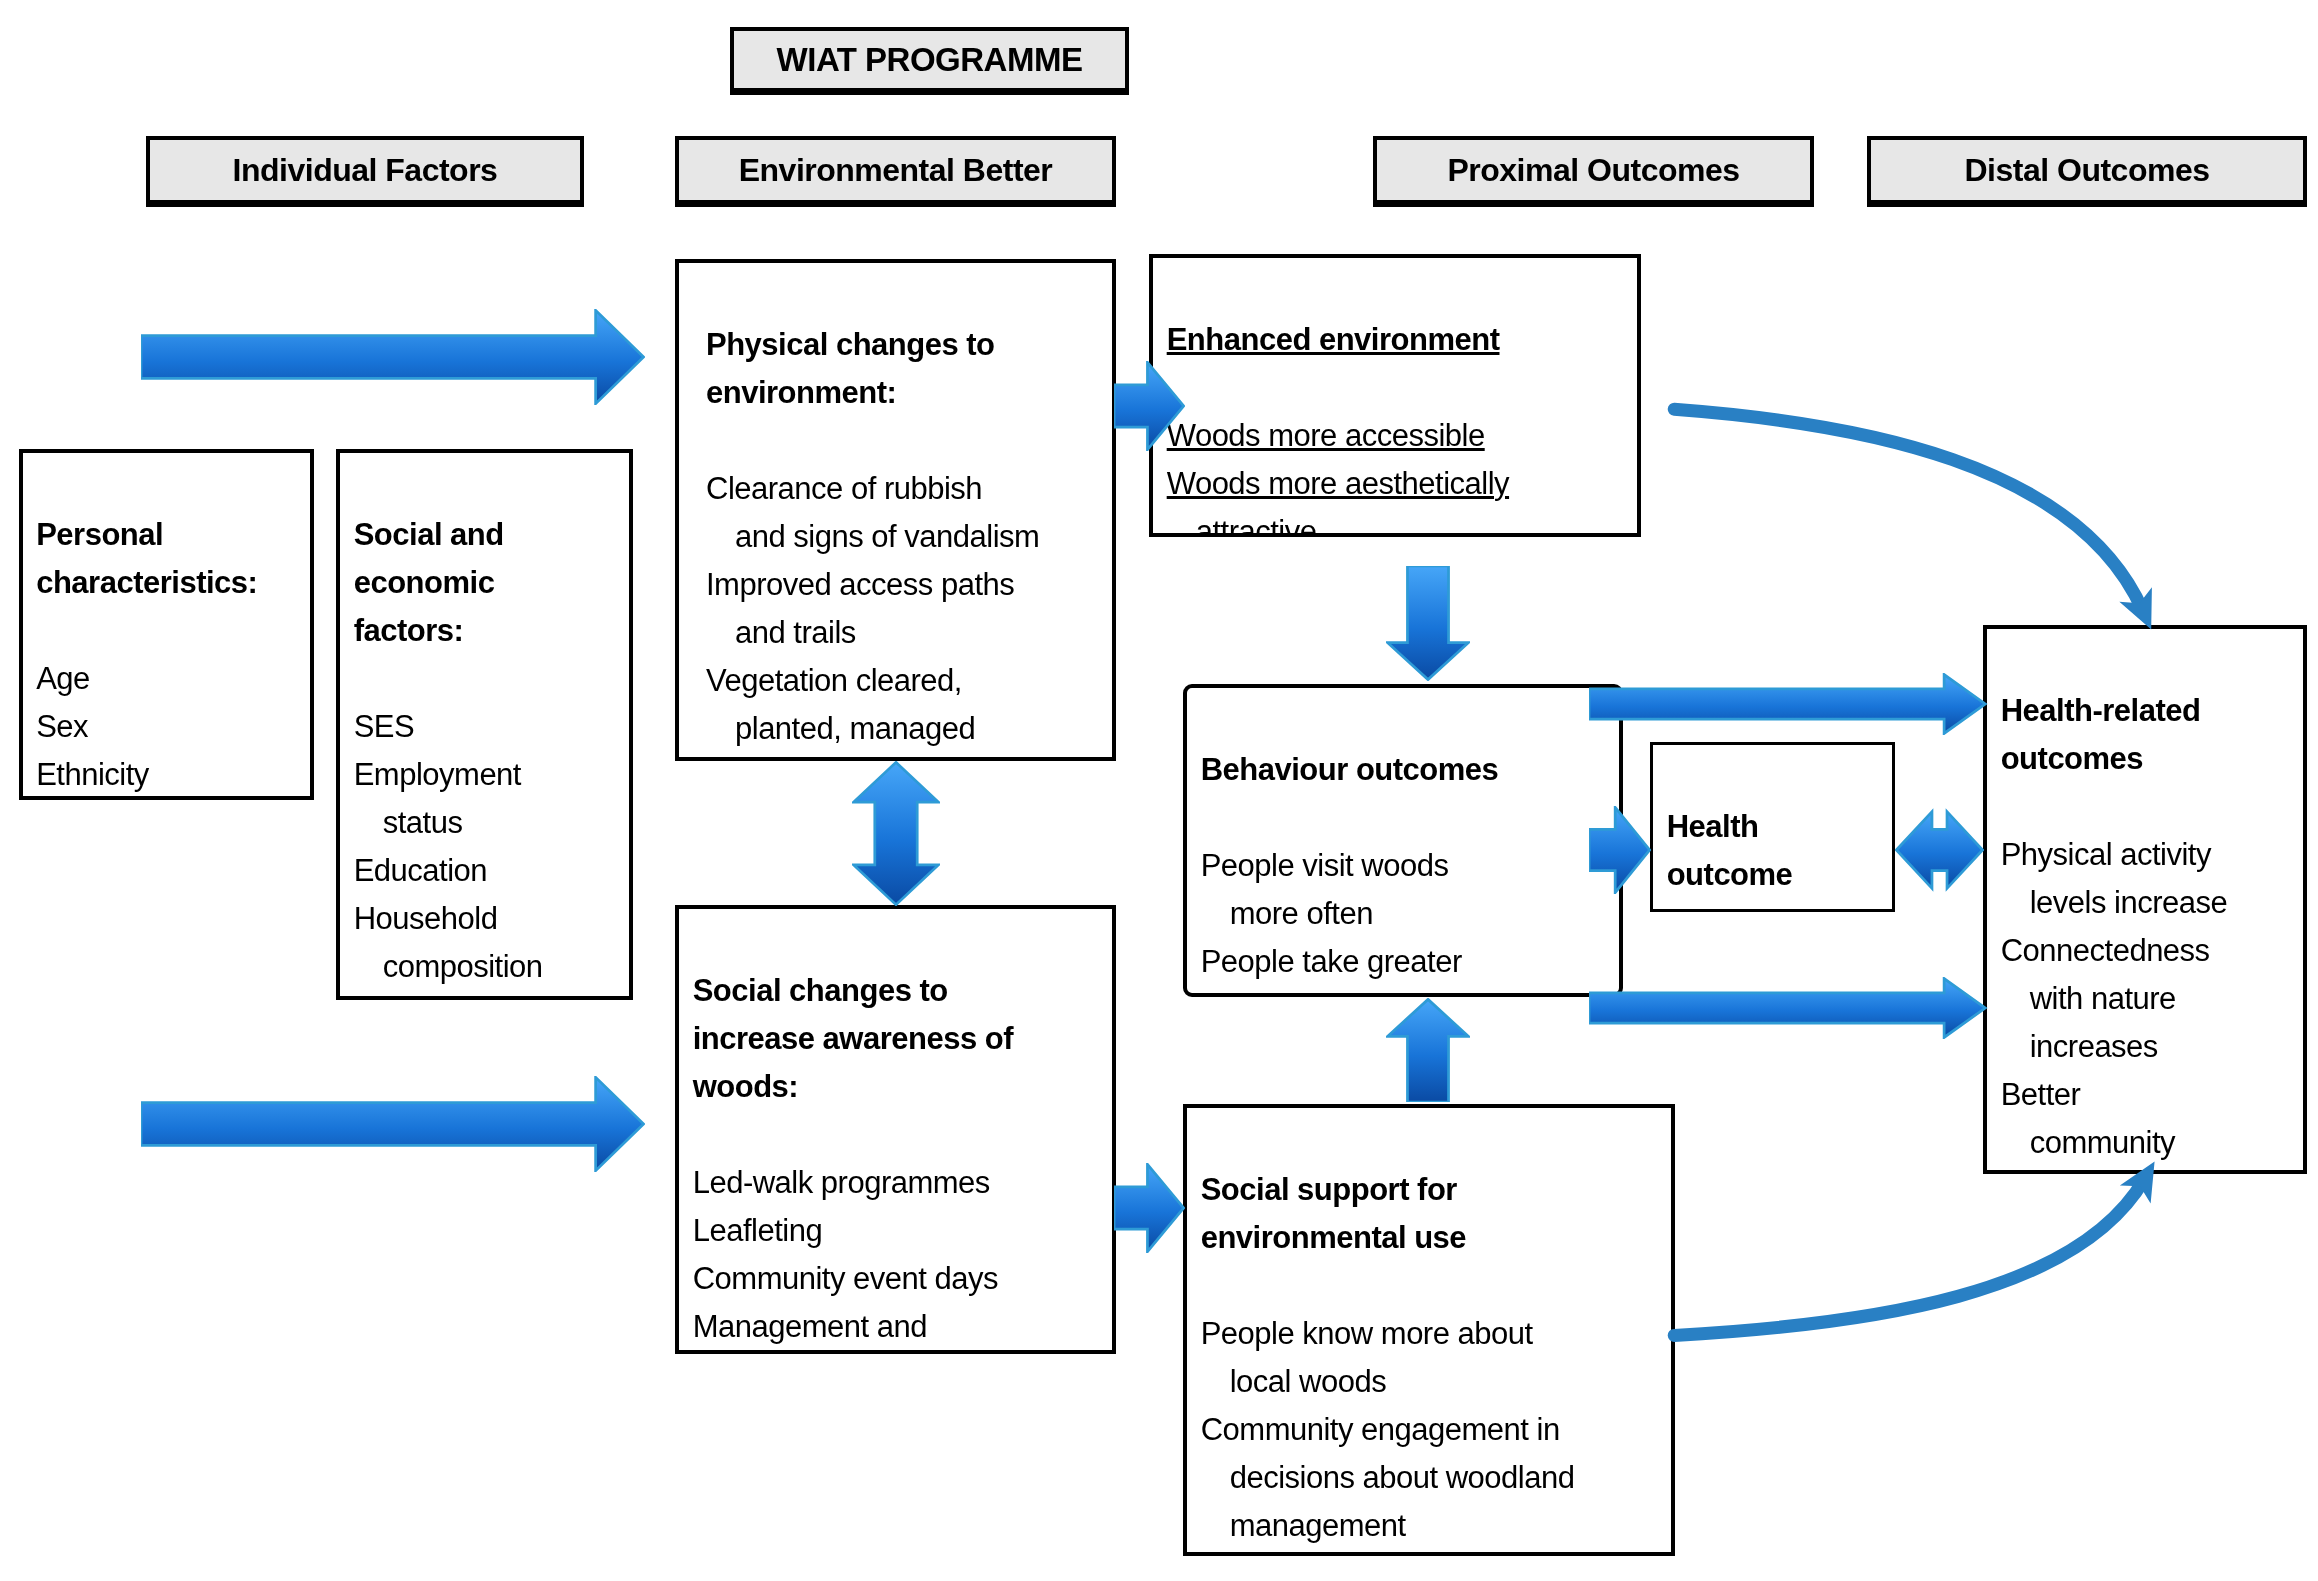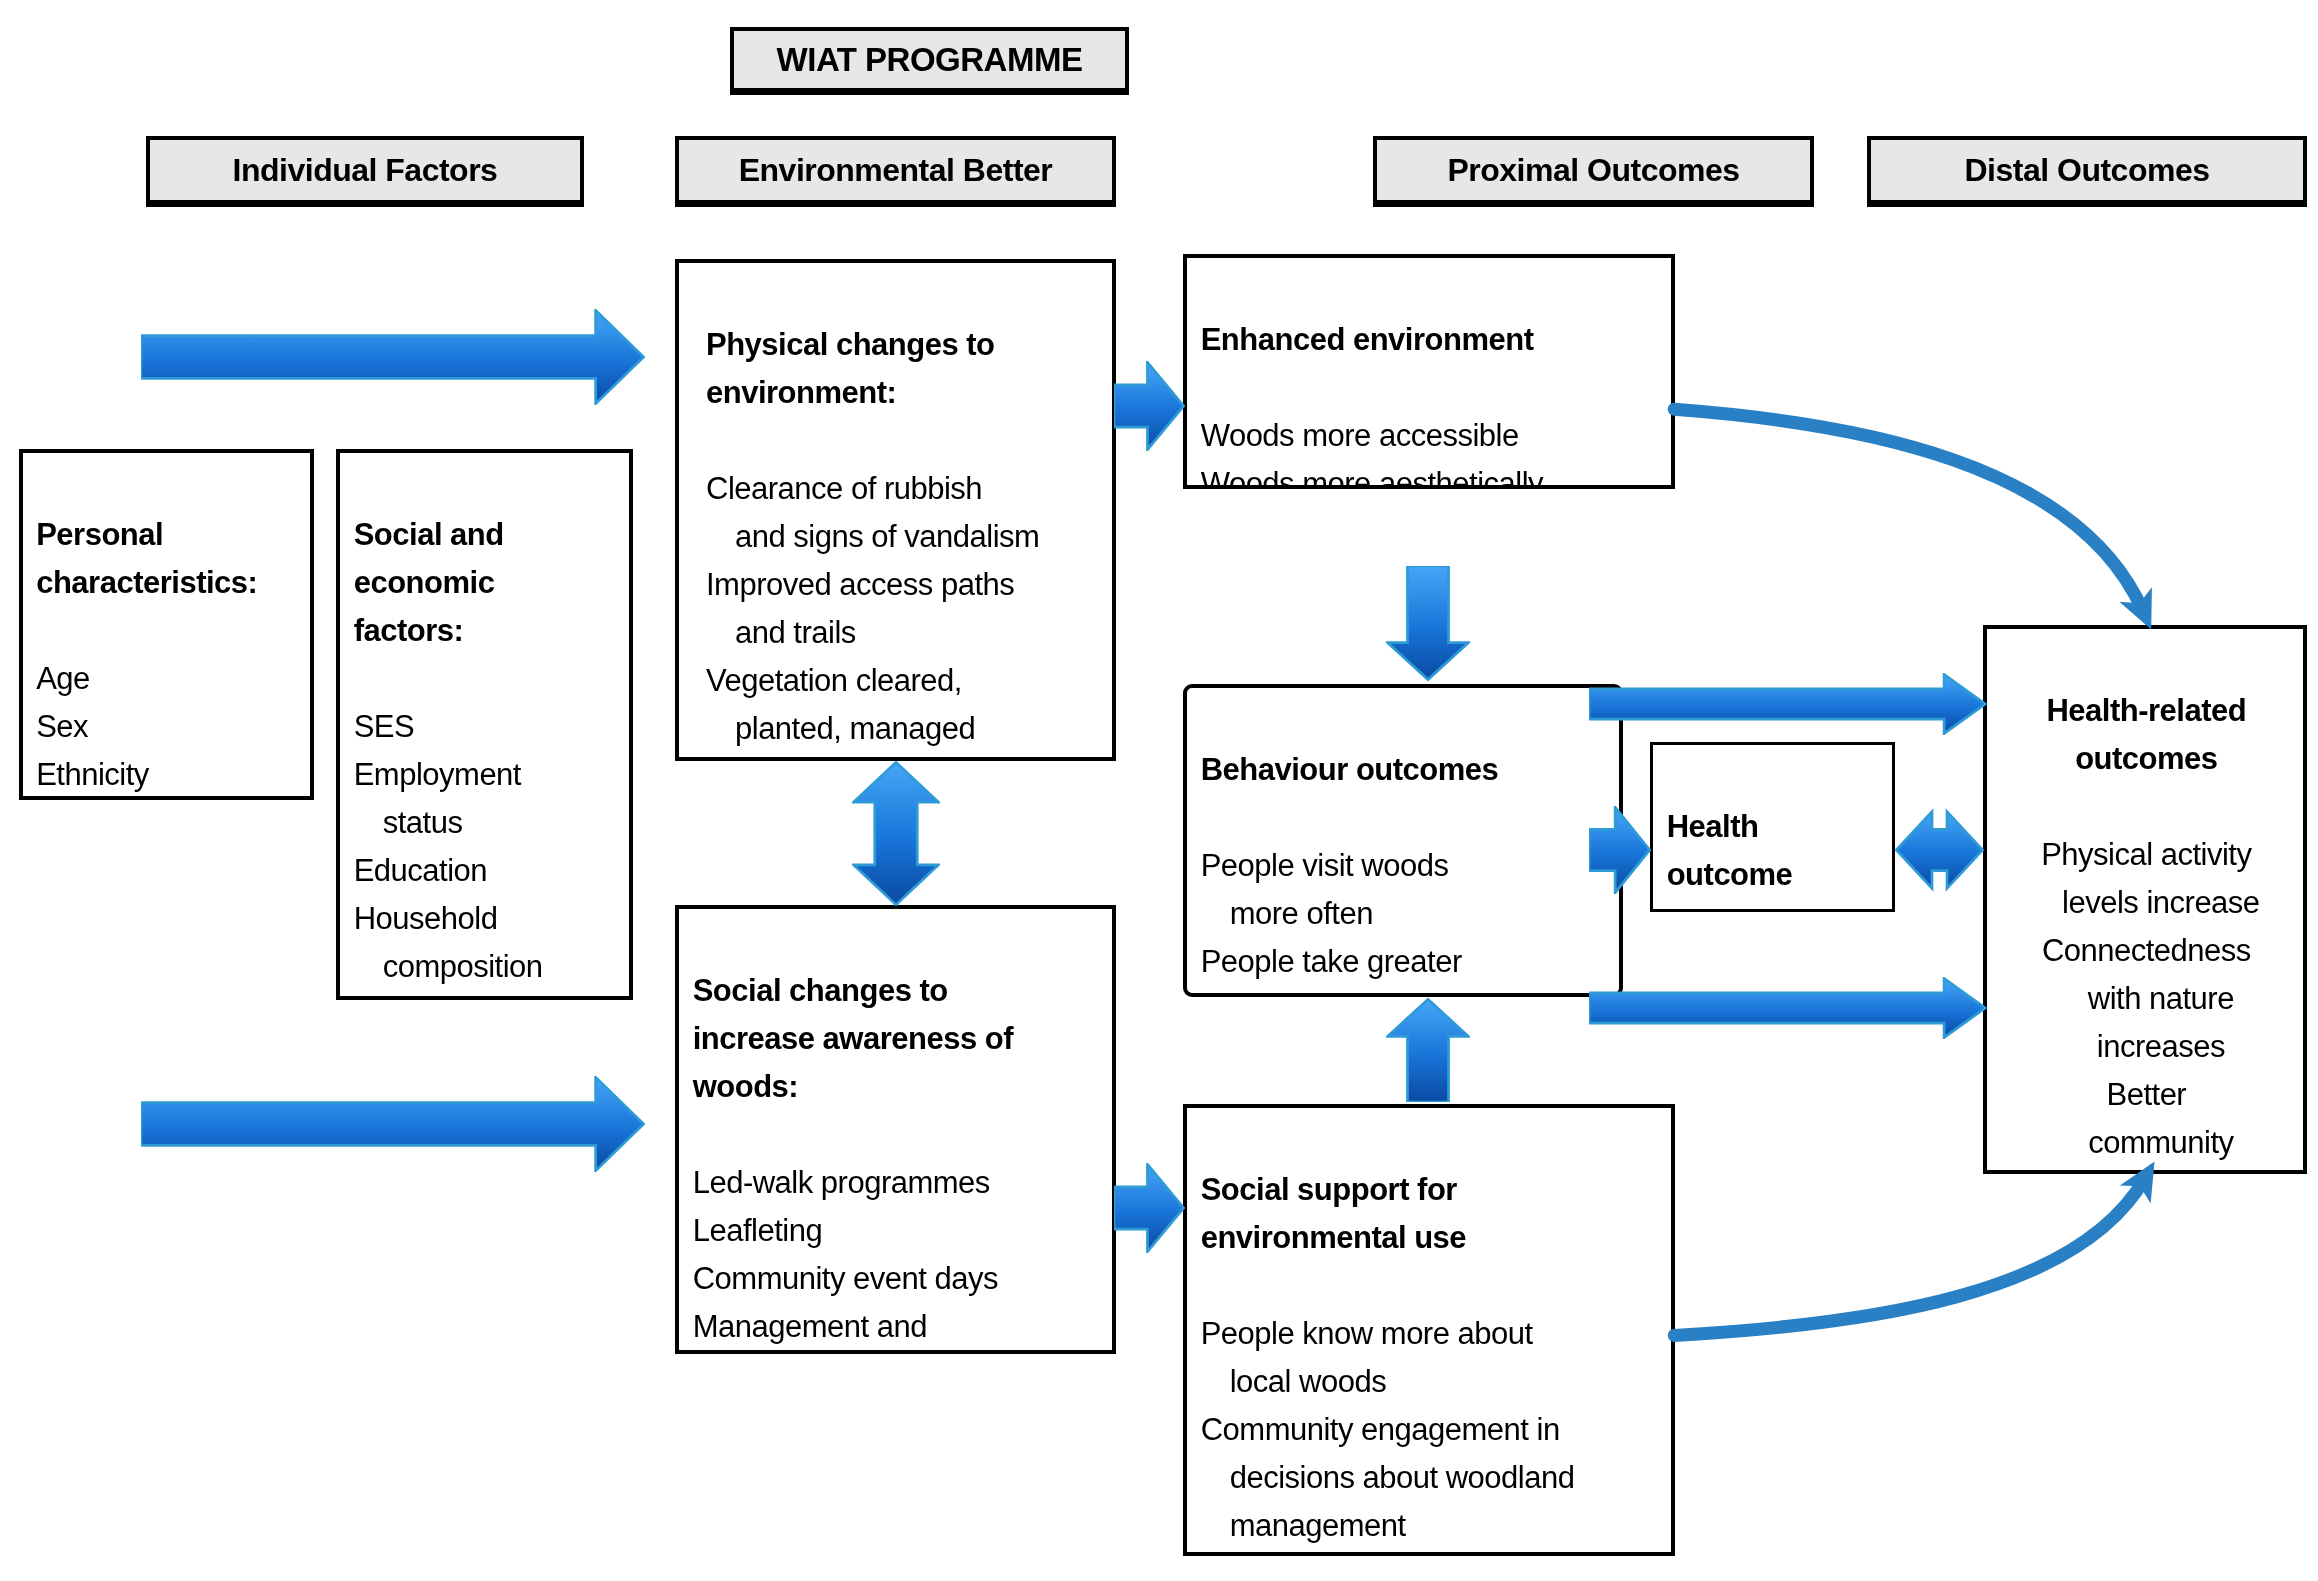--- a/index.html
+++ b/index.html
@@ -19,25 +19,25 @@
   .arrow-svg{position:absolute;}
   #hdr-wiat{left:730px;top:27px;width:399px;height:68px;font-size:33px;}
   #hdr-individual{left:146px;top:136px;width:438px;height:71px;}
   #hdr-environmental{left:675px;top:136px;width:441px;height:71px;}
   #hdr-proximal{left:1373px;top:136px;width:441px;height:71px;}
   #hdr-distal{left:1867px;top:136px;width:440px;height:71px;}
   #box-personal{left:18.5px;top:449px;width:295px;height:351px;}
   #box-social-economic{left:336px;top:449px;width:297px;height:551px;}
   #box-physical{left:675px;top:259px;width:441px;height:502px;padding-left:27px;}
   #box-social-changes{left:675px;top:905px;width:441px;height:449px;}
-  #box-enhanced{left:1183px;top:254px;width:492px;height:235px;}
+  #box-enhanced{left:1149px;top:254px;width:492px;height:283px;text-decoration:underline;}
   #box-behaviour{left:1183px;top:684px;width:440px;height:313px;border-radius:9px;}
   #box-health-outcome{left:1650px;top:742px;width:245px;height:170px;border-width:3.4px;}
   #box-social-support{left:1183px;top:1104px;width:492px;height:452px;}
-  #box-health-related{left:1983px;top:625px;width:324px;height:549px;border-width:4.8px;text-align:center;}
+  #box-health-related{left:1983px;top:625px;width:324px;height:549px;border-width:4.8px;}
 </style>
 </head>
 <body>
 
 <div class="canvas">
 
   <svg width="0" height="0" style="position:absolute">
     <defs>
       <linearGradient id="agrad" x1="0" y1="0" x2="0" y2="1">
         <stop offset="0" stop-color="#46a6f8"></stop>

